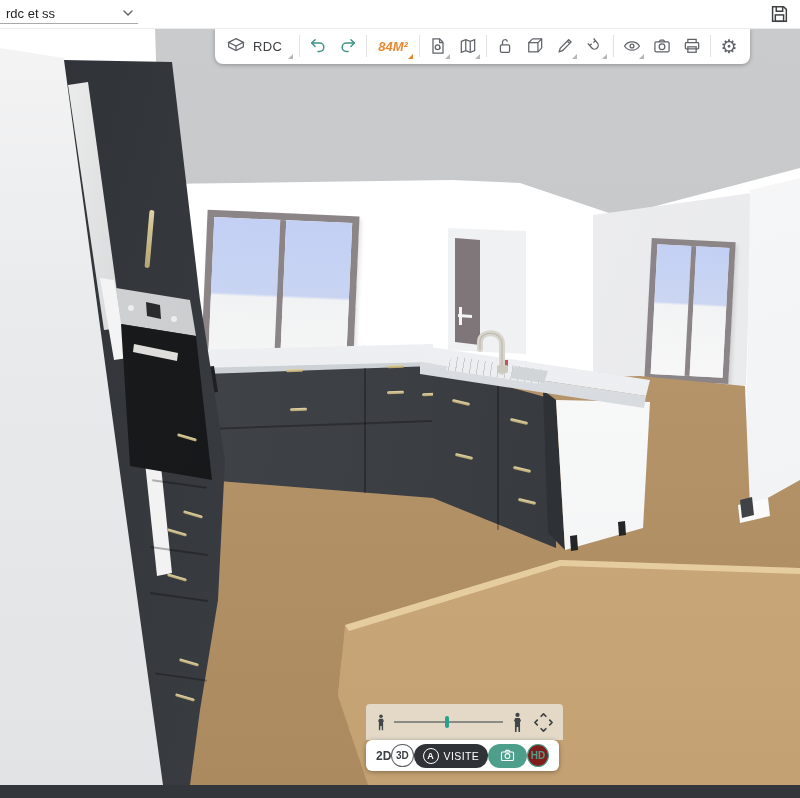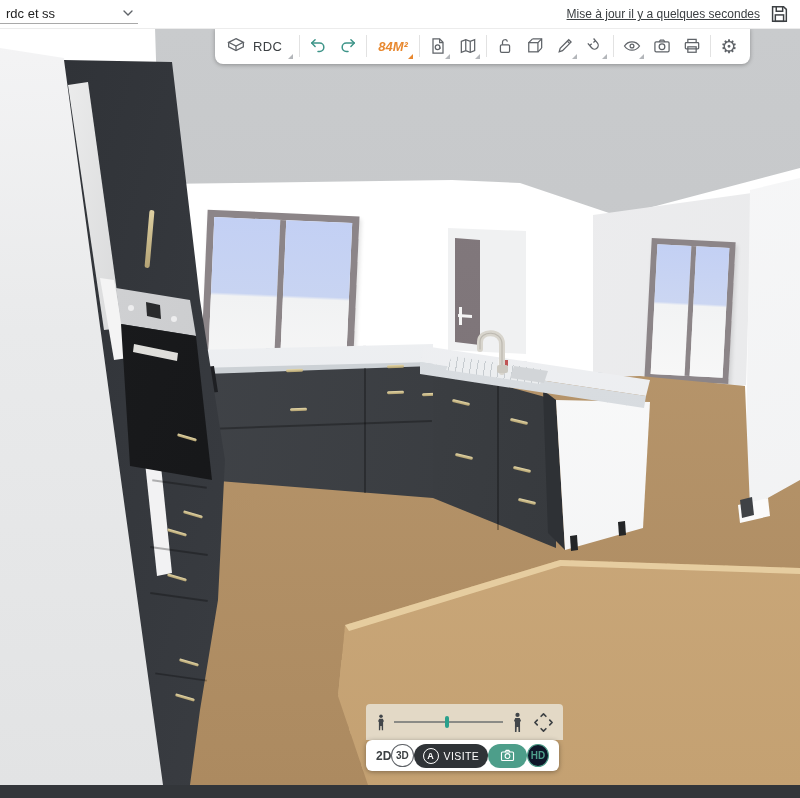--- a/index.html
+++ b/index.html
@@ -49,38 +49,37 @@
     display:flex;align-items:center;justify-content:space-between;padding:0 10px;box-sizing:border-box;}
   .lbl-2d{font-size:12px;font-weight:700;color:#3c4043;cursor:pointer;}
   .circ{width:21px;height:21px;border-radius:50%;border:1.5px solid #5f6368;display:flex;align-items:center;justify-content:center;
     font-size:10px;font-weight:700;color:#3c4043;cursor:pointer;background:#fff;}
   .visit{height:24px;background:#2f3337;border-radius:13px;display:flex;align-items:center;gap:5px;padding:0 9px;cursor:pointer;}
   .acirc{width:14px;height:14px;border:1.5px solid #fff;border-radius:50%;color:#fff;font-size:9px;font-weight:700;
     display:flex;align-items:center;justify-content:center;}
   .visit-lbl{color:#fff;font-size:10.5px;font-weight:400;letter-spacing:.4px;}
   .cam-btn{width:40px;height:24px;border-radius:13px;background:#4d9e8a;display:flex;align-items:center;justify-content:center;cursor:pointer;}
   .hd{width:21px;height:21px;border-radius:50%;border:1.5px solid #4d9e8a;color:#4d9e8a;font-size:10px;font-weight:700;
-    display:flex;align-items:center;justify-content:center;cursor:pointer;background:#0f172a;}
+    display:flex;align-items:center;justify-content:center;cursor:pointer;background:#7f1d1d;}
 
   .bottombar{position:absolute;left:0;bottom:0;width:800px;height:13px;background:#33363a;z-index:40;}
 </style>
 </head>
 <body>
 
 <div class="app">
 
   <div class="topbar">
     <span class="proj">rdc et ss</span>
     <span class="proj-chevron">
       <svg viewBox="0 0 24 24" fill="none" stroke="#5f6368" stroke-width="2" stroke-linecap="round">
           <path d="M6 9l6 6 6-6"></path>
         </svg>
     </span>
     <div class="proj-underline"></div>
-    <span class="update-link">Mise à jour il y a quelques secondes</span>
     <span class="save-btn">
       <svg viewBox="0 0 24 24" fill="none" stroke="#3c4043" stroke-width="1.6">
         <path d="M5 4h12l3 3v13H5z"></path>
           <path d="M9 4v5h7V4"></path>
           <rect x="8" y="13" width="9" height="7"></rect>
       </svg>
     </span>
   </div>
 
   <div class="scene">

